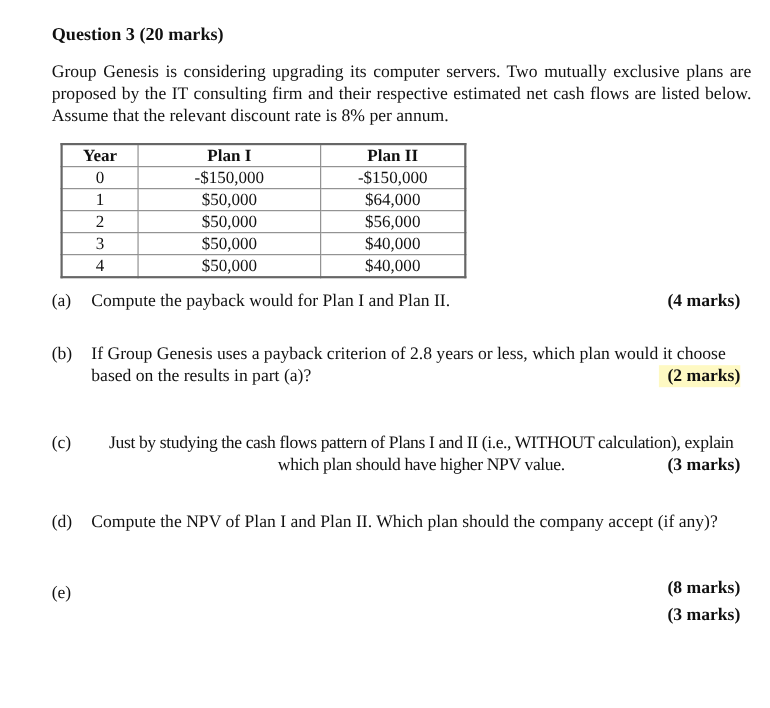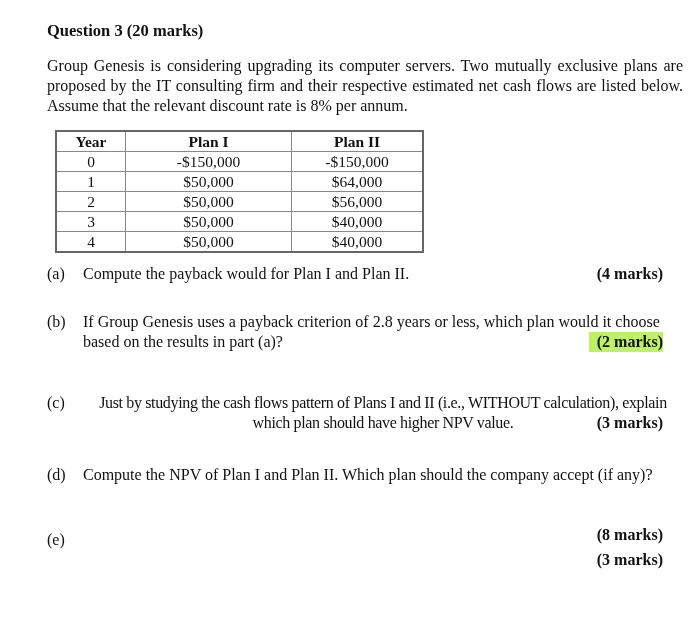--- a/index.html
+++ b/index.html
@@ -8,21 +8,21 @@
   .heading { position:absolute; left:47px; top:21px; font-size:16.5px; font-weight:bold; }
   .intro { position:absolute; left:47px; top:56px; width:636px; font-size:16px; line-height:20px; text-align:justify; }
   table.cf { position:absolute; left:55px; top:130px; border-collapse:collapse; font-size:15.5px; }
   table.cf th, table.cf td { border:1px solid #888; text-align:center; padding:0; height:19px; line-height:19px; }
   table.cf th { font-weight:bold; }
   table.cf { border:2px solid #666; }
   .c0 { width:68px; } .c1 { width:165px; } .c2 { width:130px; }
   .q { position:absolute; left:47px; width:636px; font-size:16px; line-height:20px; }
   .q .lbl { position:absolute; left:0; top:0; }
   .q .txt { position:absolute; left:36px; right:0; top:0; }
-  .marks { position:absolute; right:20px; font-weight:bold; }
+  .marks { position:absolute; right:10px; font-weight:bold; }
 </style>
 </head>
 <body>
 
 <div class="heading">Question 3 (20 marks)</div>
 <div class="intro">Group Genesis is considering upgrading its computer servers. Two mutually exclusive plans are proposed by the IT consulting firm and their respective estimated net cash flows are listed below. Assume that the relevant discount rate is 8% per annum.</div>
 
 <table class="cf">
   <tbody>
       <tr>
@@ -60,21 +60,21 @@
 
 <div class="q" style="top:264px;height:20px;">
   <span class="lbl">(a)</span>
   <span class="txt">Compute the payback would for Plan I and Plan II.</span>
   <span class="marks" style="top:0;">(4 marks)</span>
 </div>
 
 <div class="q" style="top:312px;height:40px;">
   <span class="lbl">(b)</span>
   <span class="txt">If Group Genesis uses a payback criterion of 2.8 years or less, which plan would it choose based on the results in part (a)?</span>
-  <span class="marks" style="top:20px;background:#bef264;padding-left:8px;">(2 marks)</span>
+  <span class="marks" style="top:20px;background:#fef9c3;padding-left:8px;">(2 marks)</span>
 </div>
 
 <div class="q" style="top:393px;height:40px;">
   <span class="lbl">(c)</span>
   <span class="txt" style="letter-spacing:-0.35px;text-align:center;">Just by studying the cash flows pattern of Plans I and II (i.e., WITHOUT calculation), explain which plan should have higher NPV value.</span>
   <span class="marks" style="top:20px;background:#fff;padding-left:8px;">(3 marks)</span>
 </div>
 
 <div class="q" style="top:465px;height:40px;">
   <span class="lbl">(d)</span>

